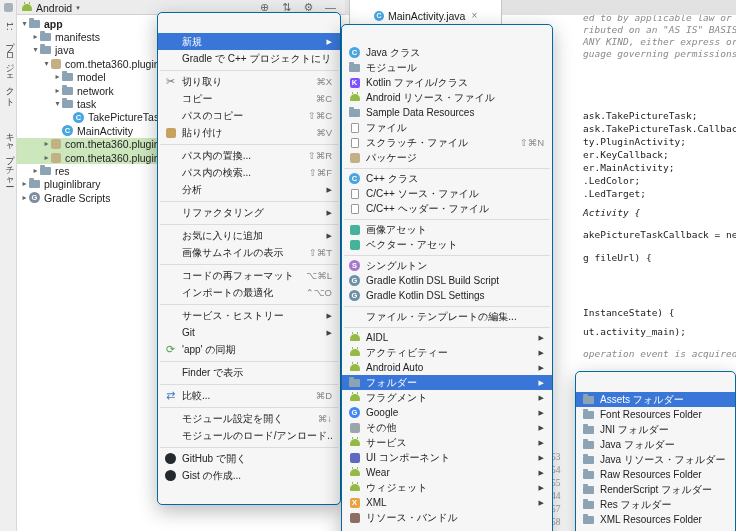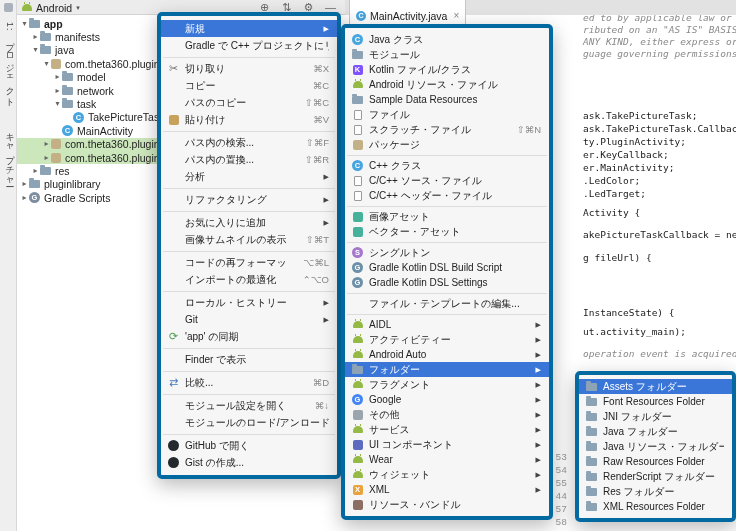--- a/index.html
+++ b/index.html
@@ -11,21 +11,21 @@
   .topbar{position:absolute;left:0;top:0;right:0;height:15px;background:#ececec;
     border-bottom:1px solid #d2d2d2;z-index:2}
   .panel-header{position:absolute;left:17px;top:0;width:170px;height:15px;display:flex;
     align-items:center;gap:4px;padding-left:5px;font-size:10.5px;z-index:3;cursor:default}
   .chev{font-size:7px;color:#555}
   .hdr-icons{position:absolute;left:258px;top:0;height:15px;display:flex;align-items:center;gap:9px;z-index:3}
   .hdr-btn{display:inline-flex;align-items:center;justify-content:center;width:13px;height:13px}
 
   .tabbar{position:absolute;left:345px;top:0;right:0;height:15px;background:#e2e2e2;z-index:3}
   .tab{position:absolute;left:4px;top:0;height:32px;background:#fff;border:1px solid #c6c6c6;
-    border-top:none;display:flex;align-items:center;gap:4px;padding:0 6px;font-size:10.5px}
+    border-top:none;display:flex;align-items:center;gap:4px;padding:0 24px;font-size:10.5px}
   .tab-close{color:#888;font-size:10px;margin-left:2px}
 
   
   .tool-strip{position:absolute;left:0;top:0;bottom:0;width:17px;background:#efefef;
     border-right:1px solid #d8d8d8;z-index:3}
   .strip-top-icon{width:9px;height:9px;margin:3px auto 0;background:#a9b2ba;border-radius:2px}
   .strip-label{position:absolute;left:3px;writing-mode:vertical-rl;font-size:9px;color:#444;
     letter-spacing:1px;white-space:nowrap;cursor:default}
 
   
@@ -37,26 +37,26 @@
   .tr-arrow{width:9px;flex:none;text-align:center;font-size:8px;color:#666;line-height:1}
   .tree .ic{margin-right:4px}
   .tr-label{overflow:hidden}
 
   
   .editor-bg{position:absolute;left:345px;top:15px;right:0;bottom:0;background:#fff;z-index:0}
   #code-layer{position:absolute;inset:0;z-index:1}
   .frag{position:absolute;font-family:"DejaVu Sans Mono","Liberation Mono",monospace;
     font-size:9.5px;white-space:pre;color:#1a1a1a}
   .frag.comment{color:#8a8a8a;font-style:italic}
-  .gut{position:absolute;width:16px;text-align:right;font-family:Liberation Mono, monospace;
+  .gut{position:absolute;width:16px;font-family:Liberation Serif, serif;
     font-size:9.5px;color:#999}
 
   
-  .menu{position:absolute;background:#f6f6f6;border:4px solid #0369a1;border-radius:5px;
-    box-shadow:0 6px 20px rgba(0,0,0,.28);padding:4px 0;z-index:10}
+  .menu{position:absolute;background:#f6f6f6;border:1px solid #0369a1;border-radius:5px;
+    box-shadow:0 6px 20px rgba(0,0,0,.28);padding:20px 0;z-index:10}
   #menu-context{left:157px;top:12px;width:184px}
   #menu-new{left:341px;top:24px;width:212px;z-index:11}
   #menu-folder{left:575px;top:371px;width:161px;z-index:12}
   .menu-item{display:flex;align-items:center;padding:0 8px 0 6px;font-size:10px;cursor:default}
   #menu-context .menu-item{height:17px}
   #menu-new .menu-item,#menu-folder .menu-item{height:15px}
   .mi-icon{width:13px;height:13px;margin-right:5px;flex:none;display:flex;align-items:center;justify-content:center}
   .mi-label{white-space:nowrap;overflow:hidden}
   .mi-sc{margin-left:auto;padding-left:14px;color:#888;font-size:9.5px;flex:none}
   .mi-arr{margin-left:auto;padding-left:10px;color:#444;font-size:7px;flex:none}
@@ -204,21 +204,21 @@
       <div class="frag comment" style="top: 24px; left: 583px;">ributed on an "AS IS" BASIS,</div>
       <div class="frag comment" style="top: 36px; left: 583px;">ANY KIND, either express or impli</div>
       <div class="frag comment" style="top: 48px; left: 583px;">guage governing permissions and</div>
       <div class="frag code" style="top: 110px; left: 583px;">ask.TakePictureTask;</div>
       <div class="frag code" style="top: 123px; left: 583px;">ask.TakePictureTask.Callback;</div>
       <div class="frag code" style="top: 136px; left: 583px;">ty.PluginActivity;</div>
       <div class="frag code" style="top: 149px; left: 583px;">er.KeyCallback;</div>
       <div class="frag code" style="top: 162px; left: 583px;">er.MainActivity;</div>
       <div class="frag code" style="top: 175px; left: 583px;">.LedColor;</div>
       <div class="frag code" style="top: 188px; left: 583px;">.LedTarget;</div>
-      <div class="frag code" style="top: 207px; left: 583px;">Activity {</div>
+      <div class="frag code" style="top: 207px; left: 583px; font-style: italic;">Activity {</div>
       <div class="frag code" style="top: 229px; left: 583px;">akePictureTaskCallback = new Call</div>
       <div class="frag code" style="top: 252px; left: 583px;">g fileUrl) {</div>
       <div class="frag code" style="top: 307px; left: 583px;">InstanceState) {</div>
       <div class="frag code" style="top: 319px; left: 583px; margin-top: 7px;">ut.activity_main);</div>
       <div class="frag comment" style="top: 348px; left: 583px;">operation event is acquired.</div>
       <div class="gut" style="top: 452px; left: 551px;">53</div>
       <div class="gut" style="top: 465px; left: 551px;">54</div>
       <div class="gut" style="top: 478px; left: 551px;">55</div>
       <div class="gut" style="top: 491px; left: 551px;">44</div>
       <div class="gut" style="top: 504px; left: 551px;">57</div>
@@ -256,30 +256,30 @@
       <div class="menu-item">
         <span class="mi-icon">
           <span class="ic ic-sq" style="background: rgb(200, 161, 92);"></span>
         </span>
         <span class="mi-label">貼り付け</span>
         <span class="mi-sc">⌘V</span>
       </div>
       <div class="menu-sep"></div>
       <div class="menu-item">
         <span class="mi-icon"></span>
+        <span class="mi-label">パス内の置換...</span>
+        <span class="mi-sc">⇧⌘R</span>
+      </div>
+      <div class="menu-item">
+        <span class="mi-icon"></span>
         <span class="mi-label">パス内の検索...</span>
         <span class="mi-sc">⇧⌘F</span>
       </div>
       <div class="menu-item">
         <span class="mi-icon"></span>
-        <span class="mi-label">パス内の置換...</span>
-        <span class="mi-sc">⇧⌘R</span>
-      </div>
-      <div class="menu-item">
-        <span class="mi-icon"></span>
         <span class="mi-label">分析</span>
         <span class="mi-arr">▶</span>
       </div>
       <div class="menu-sep"></div>
       <div class="menu-item">
         <span class="mi-icon"></span>
         <span class="mi-label">リファクタリング</span>
         <span class="mi-arr">▶</span>
       </div>
       <div class="menu-sep"></div>
@@ -300,21 +300,21 @@
         <span class="mi-sc">⌥⌘L</span>
       </div>
       <div class="menu-item">
         <span class="mi-icon"></span>
         <span class="mi-label">インポートの最適化</span>
         <span class="mi-sc">⌃⌥O</span>
       </div>
       <div class="menu-sep"></div>
       <div class="menu-item">
         <span class="mi-icon"></span>
-        <span class="mi-label">ローカル・ヒストリー</span>
+        <span class="mi-label">サービス・ヒストリー</span>
         <span class="mi-arr">▶</span>
       </div>
       <div class="menu-item">
         <span class="mi-icon"></span>
         <span class="mi-label">Git</span>
         <span class="mi-arr">▶</span>
       </div>
       <div class="menu-item">
         <span class="mi-icon">
           <span class="ic ic-glyph" style="color: rgb(88, 160, 92);">⟳</span>

